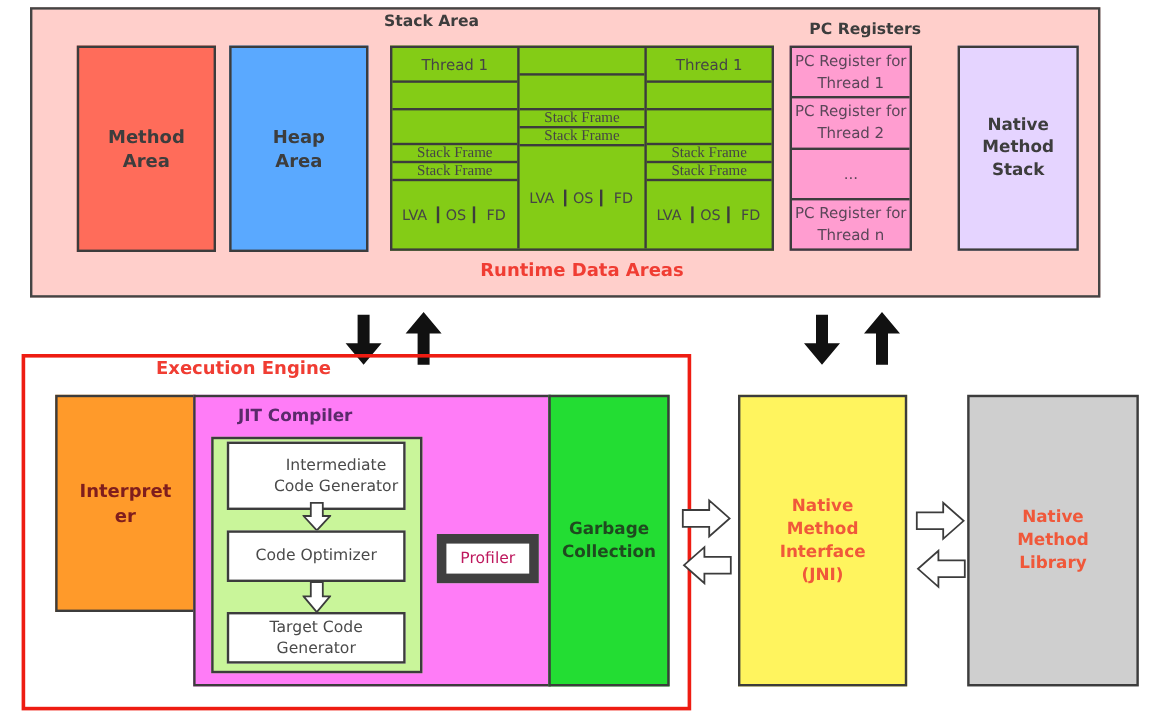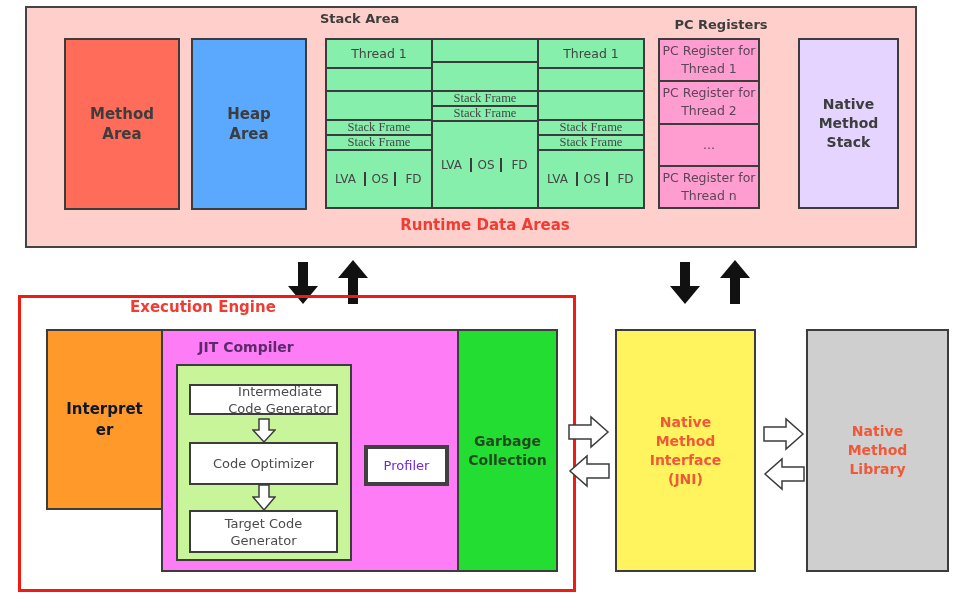--- a/index.html
+++ b/index.html
@@ -8,21 +8,21 @@
   .abs { position: absolute; }
   .box { position: absolute; border: 2px solid #3c3c3c; display: flex; align-items: center; justify-content: center; text-align: center; }
   .bold { font-weight: bold; }
 
   
   #rda { left: 25px; top: 6px; width: 892px; height: 242px; background: #ffcfcb; border: 2px solid #444; }
   #method-area { left: 64px; top: 38px; width: 116px; height: 172px; background: #ff6c5a; font-size: 15px; line-height: 20px; color: #3d3d3d; }
   #heap-area { left: 191px; top: 38px; width: 116px; height: 172px; background: #5aa9ff; font-size: 15px; line-height: 20px; color: #3d3d3d; }
 
   #stack-title { left: 320px; top: 11px; width: 330px; text-align: left; font-size: 13px; font-weight: bold; color: #3d3d3d; }
-  #stack-grid { left: 325px; top: 38px; width: 320px; height: 171px; border: 2px solid #3c3c3c; background: #86efac; display: flex; }
+  #stack-grid { left: 325px; top: 38px; width: 320px; height: 171px; border: 2px solid #3c3c3c; background: #84cc16; display: flex; }
   .stack-col { flex: 1; display: flex; flex-direction: column; border-right: 2px solid #3c3c3c; }
   .stack-col:last-child { border-right: none; }
   .stack-cell { border-bottom: 2px solid #3c3c3c; display: flex; align-items: center; justify-content: center; font-size: 12.5px; color: #454545; }
   .stack-cell:last-child { border-bottom: none; }
   .c-thread { height: 29px; }
   .c-empty1 { height: 23px; }
   .c-empty2 { height: 29px; }
   .c-frame { height: 15px; font-family: Liberation Serif, serif; }
   .c-sub { flex: 1; display: flex; }
   .sub { display: flex; align-items: center; justify-content: center; font-size: 12px; border-right: 2px solid #3c3c3c; color: #454545; }
@@ -36,29 +36,29 @@
 
   #native-stack { left: 798px; top: 38px; width: 101px; height: 171px; background: #e5d4ff; font-size: 14px; line-height: 19px; color: #3d3d3d; }
   #rda-label { left: 300px; top: 216px; width: 370px; text-align: center; font-size: 15px; font-weight: bold; color: #f03d33; }
 
   
   .arrow { position: absolute; }
 
   
   #ee { left: 18px; top: 295px; width: 558px; height: 297px; border: 3px solid #ee1c12; }
   #ee-label { left: 130px; top: 298px; font-size: 15px; font-weight: bold; color: #f03d33; }
-  #interpreter { left: 46px; top: 329px; width: 117px; height: 181px; background: #ff9a2a; font-size: 15px; line-height: 21px; color: #0f172a; }
+  #interpreter { left: 46px; top: 329px; width: 117px; height: 181px; background: #ff9a2a; font-size: 15px; line-height: 21px; color: #7f1d1d; }
   #jit { left: 161px; top: 329px; width: 298px; height: 243px; background: #ff7cf7; border: 2px solid #3c3c3c; }
   #jit-title { left: 161px; top: 339px; width: 170px; text-align: center; font-size: 14px; font-weight: bold; color: #5a2a6a; }
   #jit-pipe { left: 176px; top: 364px; width: 176px; height: 197px; background: #c9f59a; border: 2px solid #3c3c3c; }
   .stage { position: absolute; left: 189px; width: 149px; background: #ffffff; border: 2px solid #3c3c3c; display: flex; align-items: center; justify-content: center; text-align: center; font-size: 13px; line-height: 17px; color: #4a4a4a; }
-  #stage-0 { top: 384px; height: 31px; padding-left: 33px; }
+  #stage-0 { top: 368px; height: 57px; padding-left: 33px; }
   #stage-1 { top: 442px; height: 43px; }
   #stage-2 { top: 510px; height: 43px; }
-  #profiler { left: 364px; top: 445px; width: 85px; height: 41px; background: #fff; border: 4px solid #404040; font-size: 13px; color: #6d28d9; }
+  #profiler { left: 364px; top: 445px; width: 85px; height: 41px; background: #fff; border: 8px solid #404040; font-size: 13px; color: #be185d; }
   #gc { left: 457px; top: 329px; width: 101px; height: 243px; background: #23dd33; font-size: 14px; line-height: 19px; color: #1f4a1f; }
 
   #jni { left: 615px; top: 329px; width: 141px; height: 243px; background: #fff45e; font-size: 14px; line-height: 19px; color: #f0583a; }
   #nml { left: 806px; top: 329px; width: 143px; height: 243px; background: #cfcfcf; font-size: 14px; line-height: 19px; color: #f0583a; }
 </style>
 </head>
 <body>
 
 <div id="rda" class="abs"></div>
 

